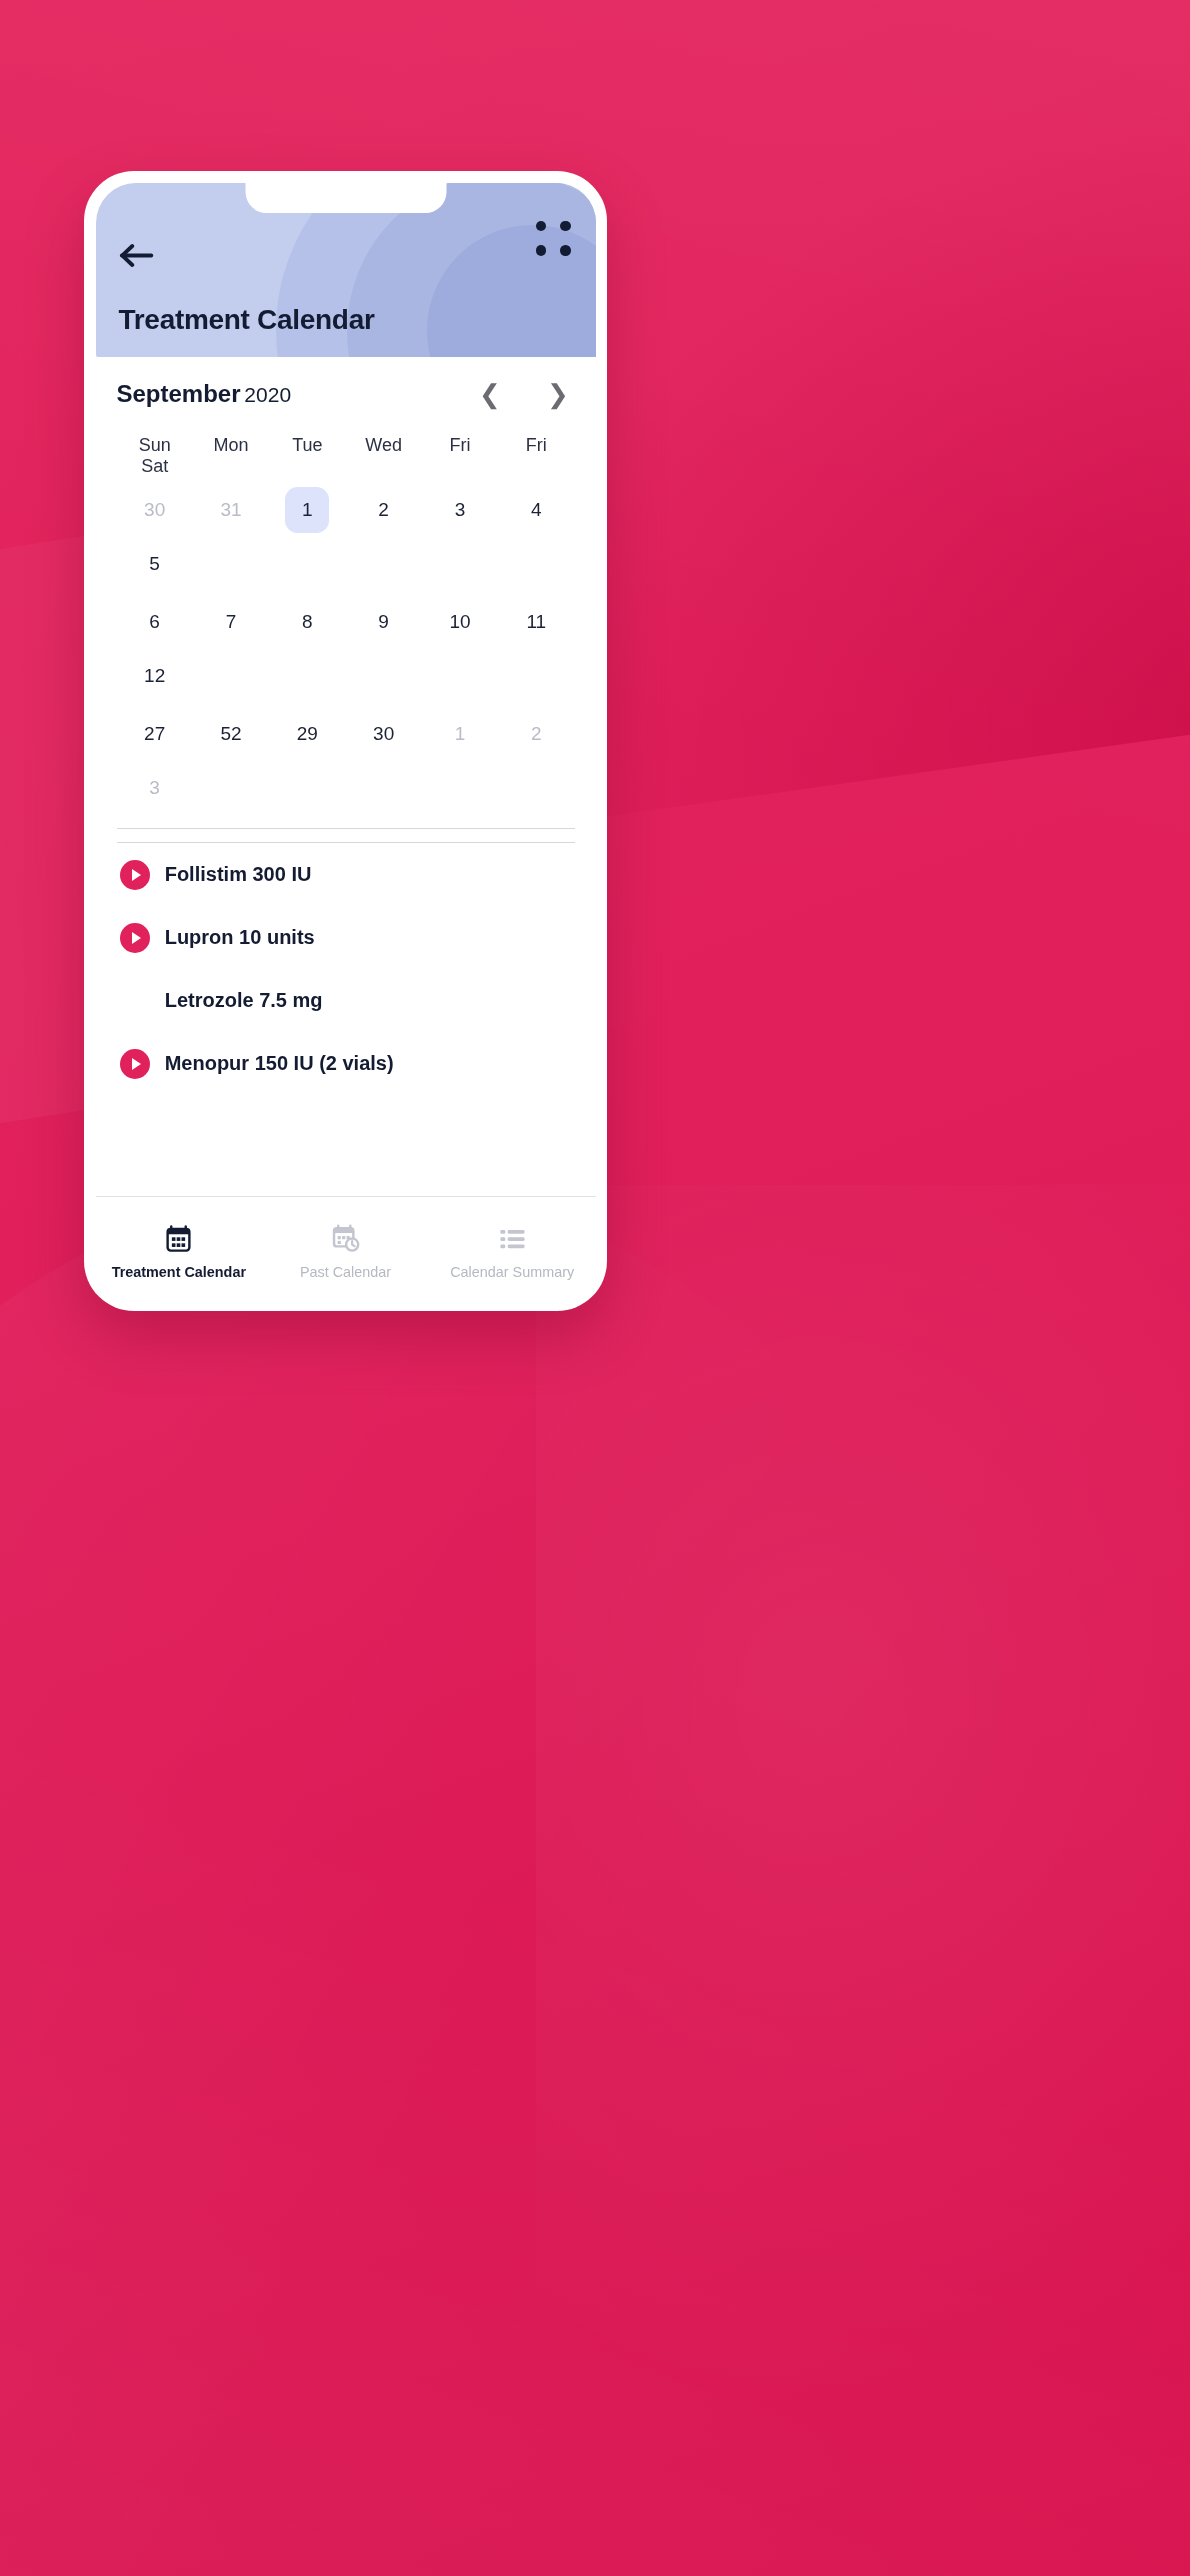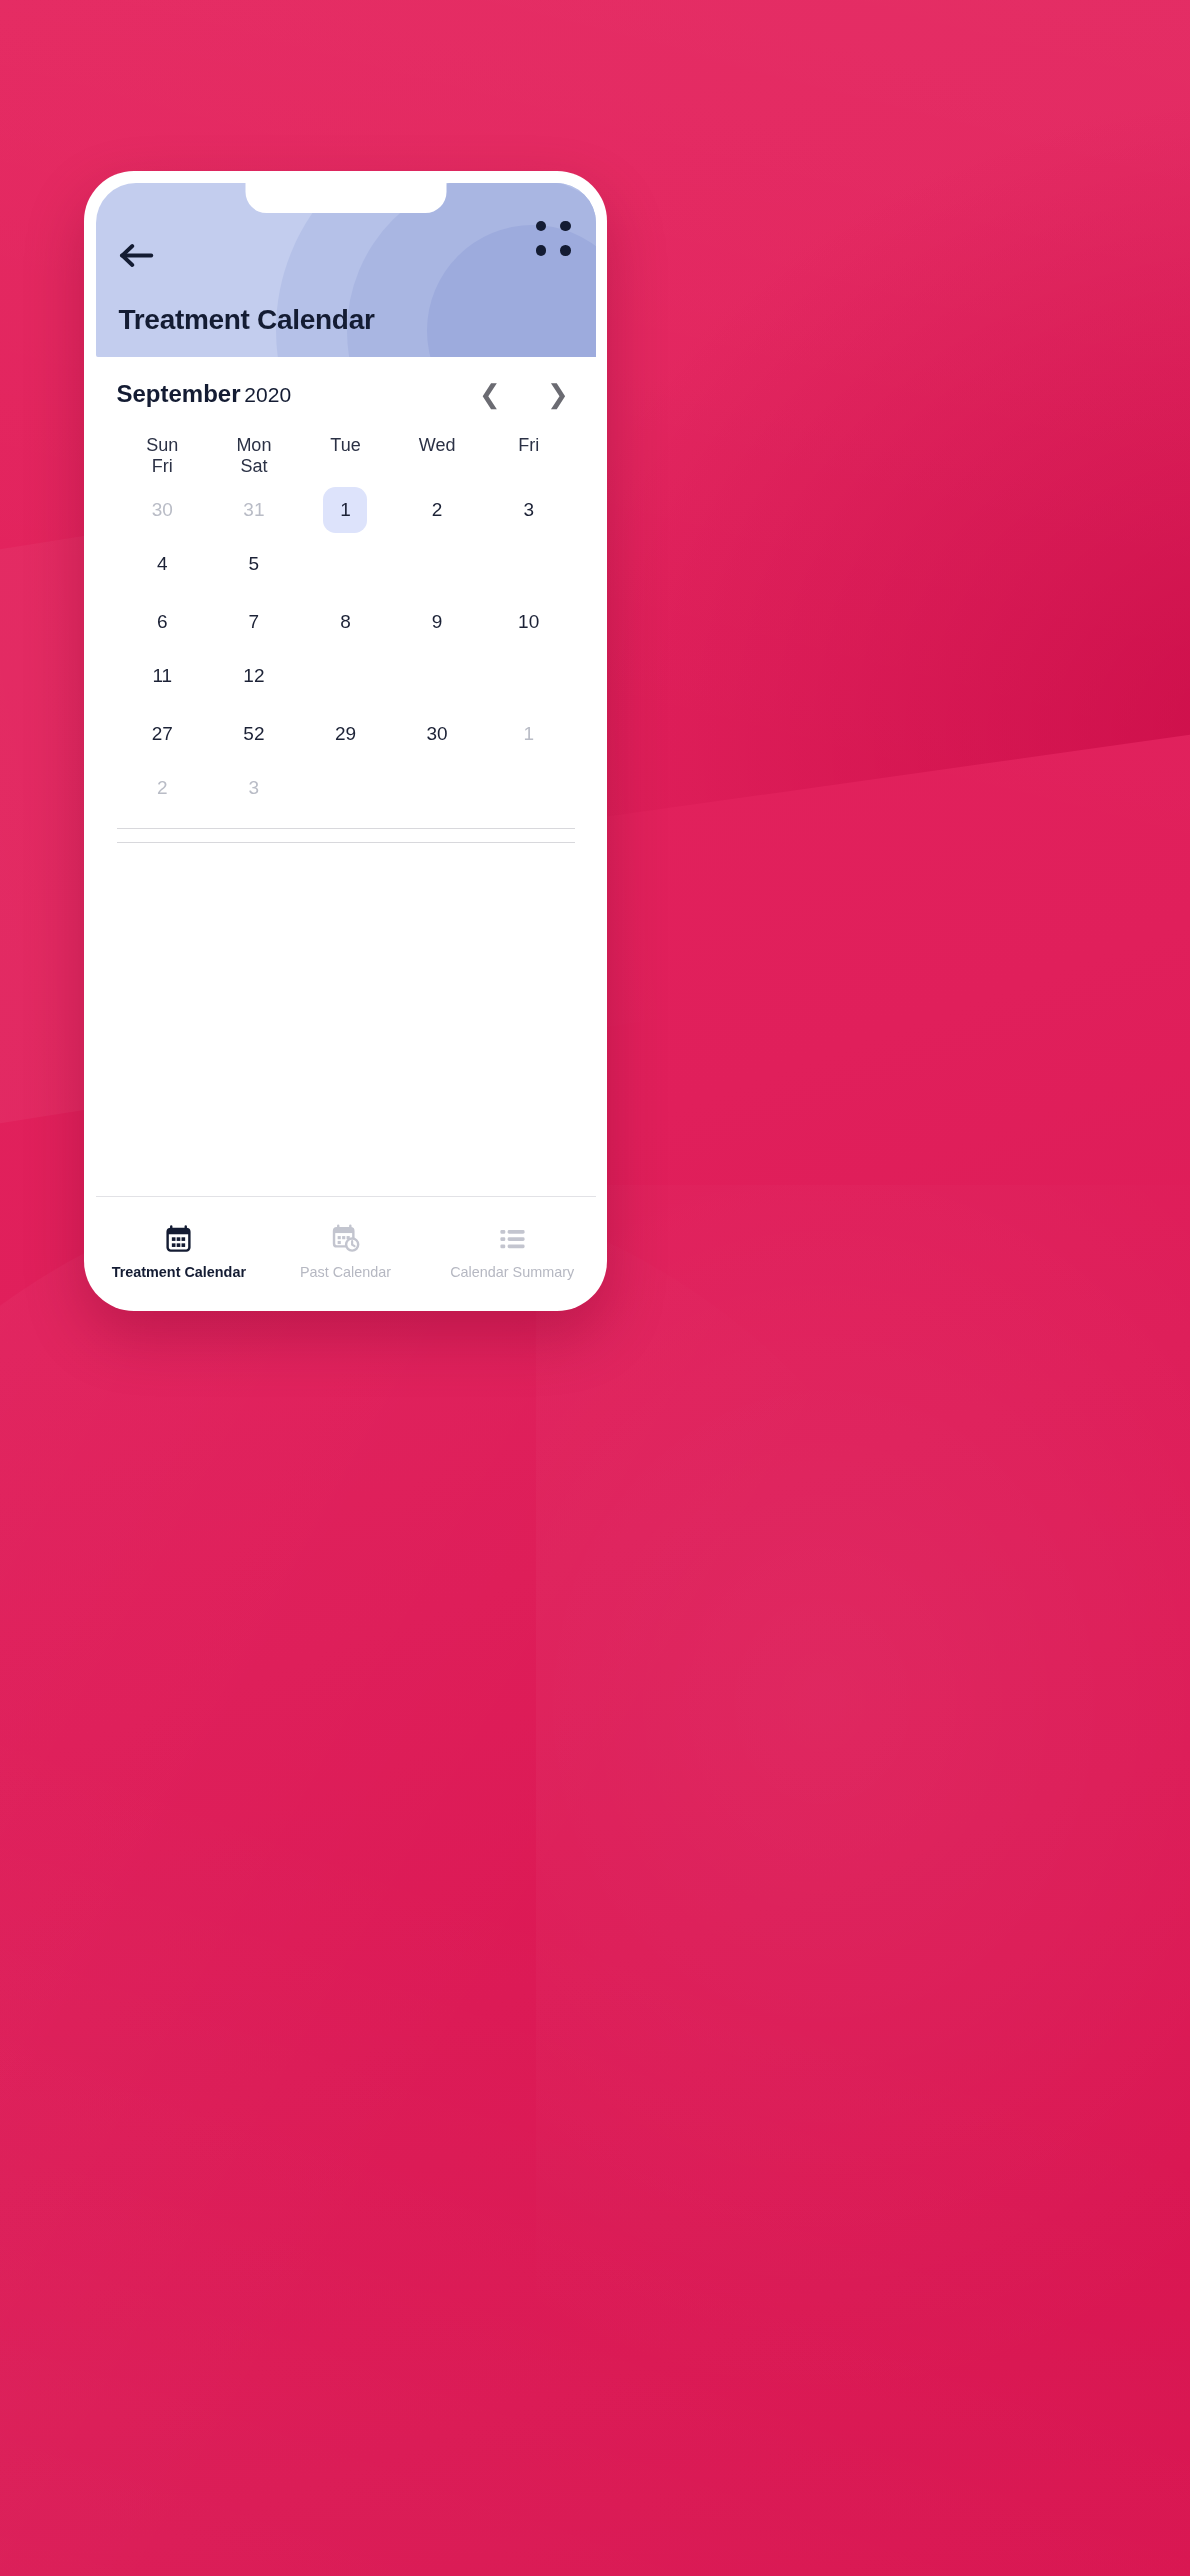--- a/index.html
+++ b/index.html
@@ -83,21 +83,21 @@
     display:flex; align-items:center; justify-content:space-between;
     height:75px;
   }
   .month-label { font-size:24px; color:#141c33; }
   .month-label b { font-weight:bold; }
   .month-label span { font-weight:normal; font-size:21px; margin-left:3.8px; }
   .nav-btns { display:flex; align-items:center; gap:46px; padding-right:5.8px; }
   .chev { font-size:26px; color:#6b6b72; line-height:1; }
 
   .weekdays, .week {
-    display:grid; grid-template-columns:repeat(5,1fr);
+    display:grid; grid-template-columns:repeat(6,1fr);
   }
   .weekdays { margin-top:3.8px; margin-bottom:5.8px; }
   .weekdays div {
     text-align:center; font-size:18px; color:#2b3145;
   }
   .week { margin-top:3.8px; }
   .day {
     height:54px; display:flex; align-items:center; justify-content:center;
     font-size:19px; color:#1c2236;
   }
@@ -275,20 +275,38 @@
             </div>
           </div>
         </div>
     </div>
 
     <div class="divider"></div>
 
 
     <div class="divider"></div>
 
+    <div class="med-list" id="med-list">
+        <div class="med-item">
+          <div class="play"></div>
+          <div class="med-name">Follistim 300 IU</div>
+        </div>
+        <div class="med-item">
+          <div class="play"></div>
+          <div class="med-name">Lupron 10 units</div>
+        </div>
+        <div class="med-item">
+          <div class="play hidden"></div>
+          <div class="med-name">Letrozole 7.5 mg</div>
+        </div>
+        <div class="med-item">
+          <div class="play"></div>
+          <div class="med-name">Menopur 150 IU (2 vials)</div>
+        </div>
+      </div>
 
     <div class="bottom-nav" id="bottom-nav">
         <div class="nav-item">
           <span class="nav-ico"><svg viewBox="0 0 24 24" width="29" height="29">
               <path d="M6 2v3M18 2v3" stroke="#141c33" stroke-width="2" stroke-linecap="round" fill="none"></path>
               <rect x="3" y="4" width="18" height="18" rx="2.5" fill="none" stroke="#141c33" stroke-width="2"></rect>
               <rect x="3" y="4" width="18" height="4.5" fill="#141c33"></rect>
               <rect x="6.5" y="11" width="3" height="3" fill="#141c33"></rect>
               <rect x="10.5" y="11" width="3" height="3" fill="#141c33"></rect>
               <rect x="14.5" y="11" width="3" height="3" fill="#141c33"></rect>

